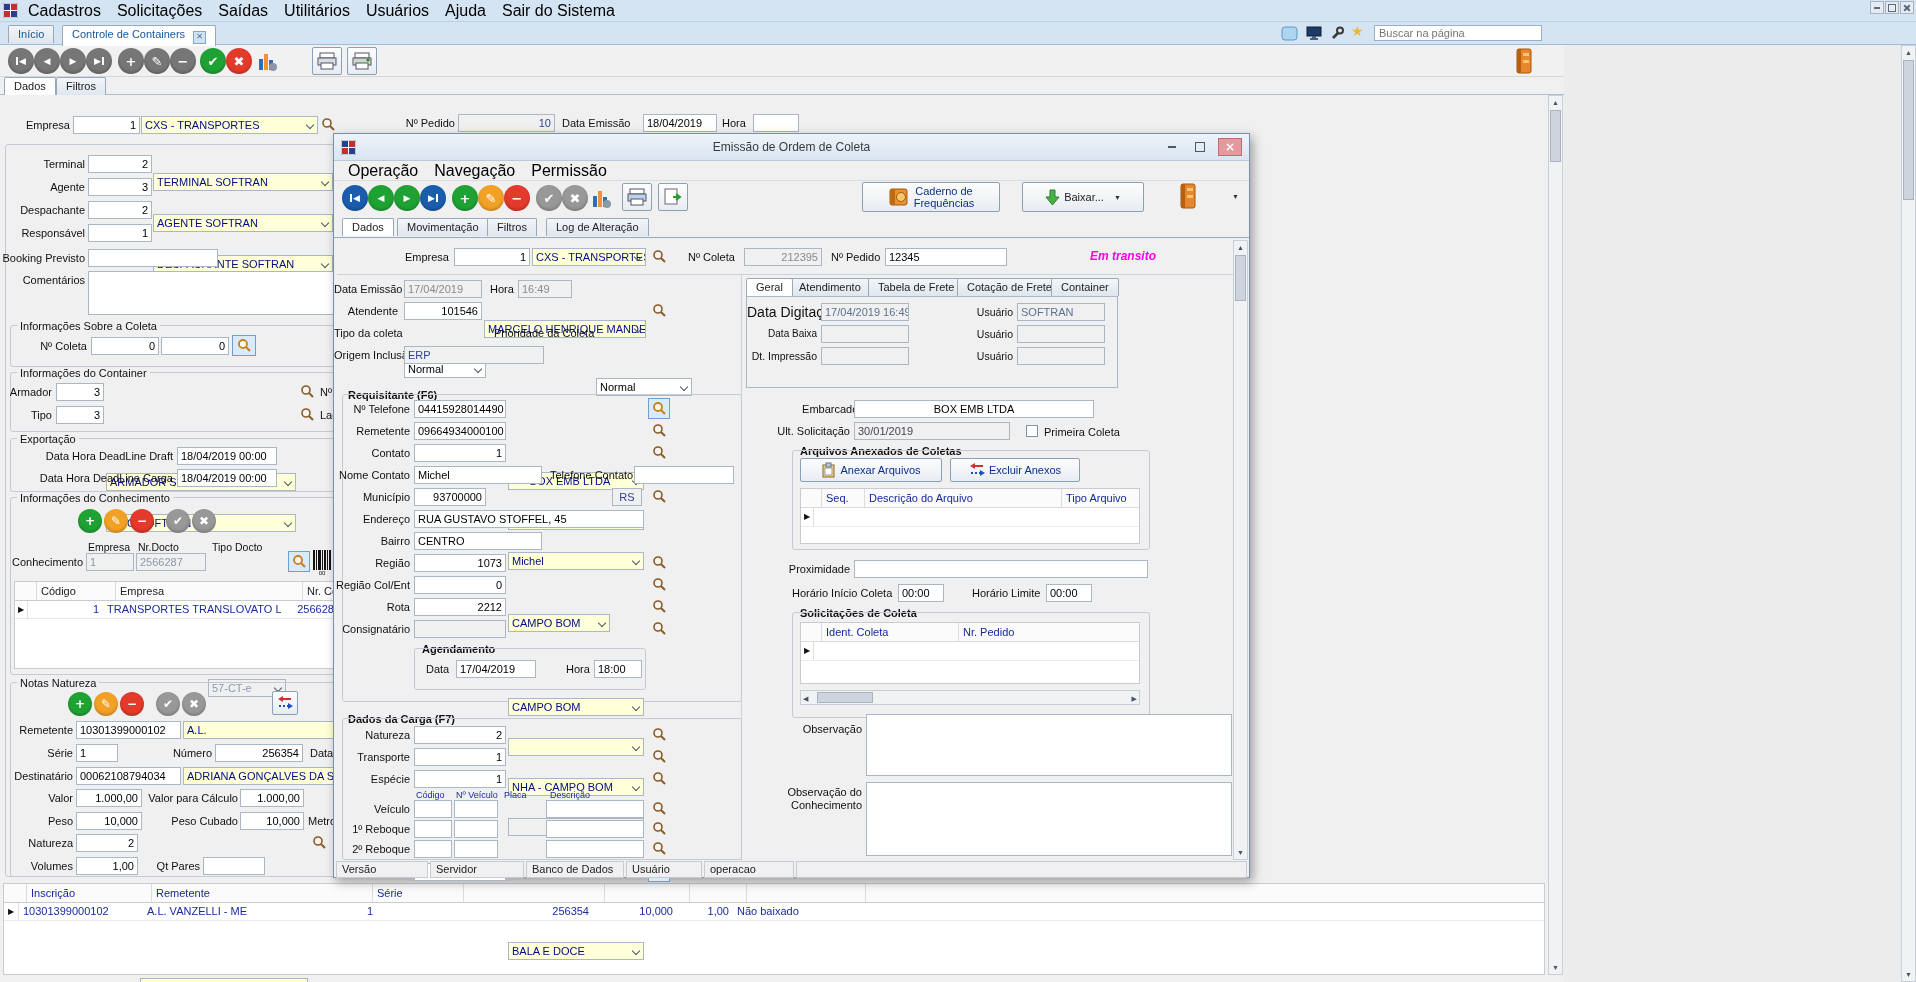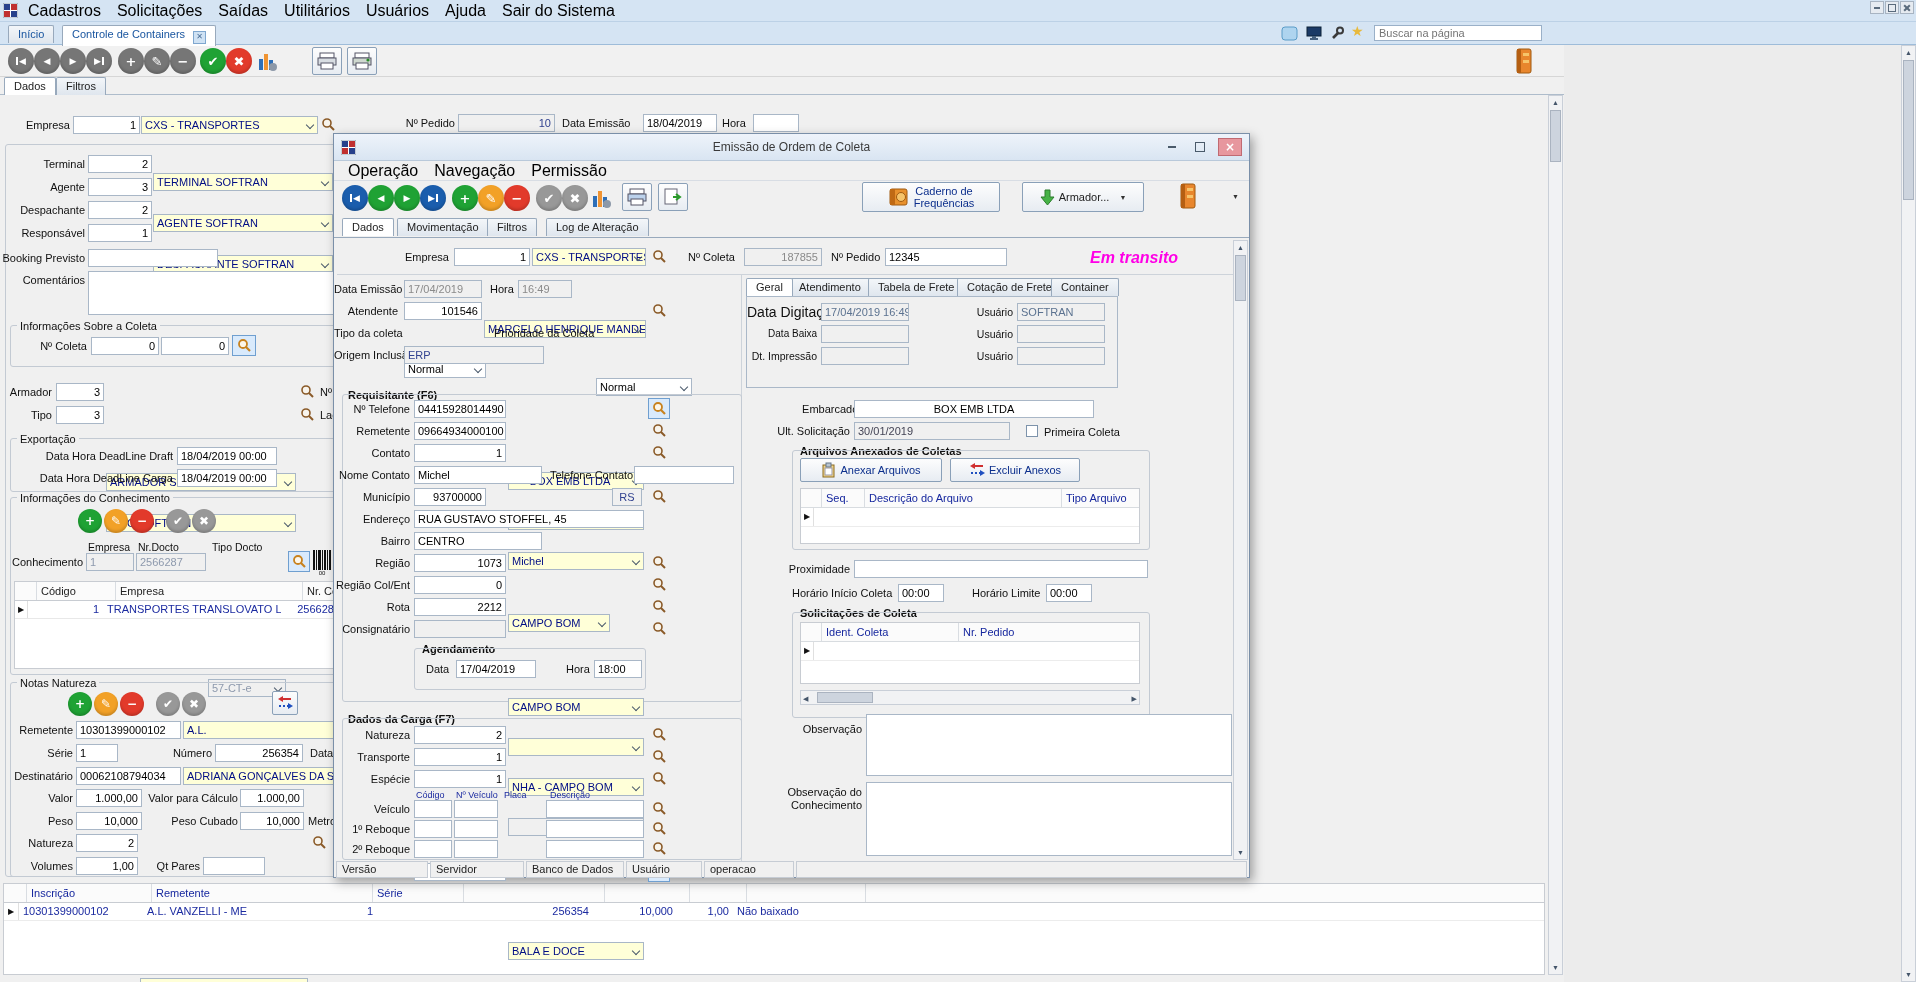--- a/index.html
+++ b/index.html
@@ -34,21 +34,21 @@
   .mk{font-size:8px;color:#111;text-align:center;line-height:17px;border-right:1px solid #e0e0e0}
   .ta{background:#fff;border:1px solid #a9b7c7}
   .sp{border:1px solid #c6ccd4;background:#f0f0f0;font-size:11px;line-height:15px;padding:0 5px;color:#222;white-space:nowrap;overflow:hidden}
   .sbt{background:#f1f2f4;border:1px solid #c9cfd8}
   .sth{background:#cdd4de;border:1px solid #aab3c0}
   .sar{font-size:7px;color:#44556a;text-align:center;line-height:13px}
   .mag{display:inline-flex;align-items:center;justify-content:center}
   .magb{border:1px solid #6f9fd0;background:#d9eafc}
   .mnu{font-size:16px;color:#000;padding:3px 8px;white-space:nowrap}
   .ckb{width:12px;height:12px;border:1px solid #7d93ab;background:#fff}
-  .em{color:#ff00e6;font-style:italic;font-weight:bold;font-size:16px}
+  .em{color:#ff00e6;font-style:italic;font-weight:bold;font-size:12px}
   .minilb{font-size:9px;color:#1b2aa0;white-space:nowrap}
   .wbtn{width:12px;height:11px;border:1px solid #a8b4c2;background:#e6ebf1;display:inline-flex;align-items:center;justify-content:center}
 </style>
 </head>
 <body>
 
 <div id="root">
 
   <div class="a" style="left:0;top:0;width:1916px;height:22px;background:#d5e4f3;border-bottom:1px solid #bcd1e6;display:flex;align-items:center">
     <span class="a" style="left:3px;top:3px"><svg width="15" height="15">
@@ -201,20 +201,23 @@
     <div class="a f tr" style="left:80px;top:11px;width:68px">0</div>
     <div class="a f tr" style="left:150px;top:11px;width:68px">0</div>
     <span class="a mag magb" style="left:221px;top:9px;width:24px;height:21px">
         <svg width="15" height="15">
           <circle cx="6" cy="6" r="4" fill="#fdf6e8" stroke="#c8821e" stroke-width="1.8"></circle>
           <line x1="9" y1="9" x2="13" y2="13" stroke="#c8821e" stroke-width="2.2"></line>
         </svg>
       </span>
   </div>
 
+  <div class="a grp" style="left:10px;top:372px;width:335px;height:60px">
+    <span class="gt" style="left:6px;top:-6px">Informações do Container</span>
+  </div>
   <div class="a lb lr" style="left:0;top:383px;width:52px">Armador</div>
   <div class="a f tr" style="left:56px;top:383px;width:48px">3</div>
   <div class="a f fy cmb" style="left:106px;top:383px;width:190px">ARMADOR SOFTRAN</div>
   <span class="a mag" style="left:300px;top:384px">
       <svg width="15" height="15">
         <circle cx="6" cy="6" r="4" fill="#f8f4ec" stroke="#8a5a28" stroke-width="1.6"></circle>
         <line x1="9" y1="9" x2="13" y2="13" stroke="#8a5a28" stroke-width="2"></line>
       </svg>
     </span>
   <div class="a lb" style="left:320px;top:383px">Nº C</div>
@@ -445,21 +448,21 @@
             <rect x="2" y="2" width="17" height="16" rx="2" fill="#e8912d" stroke="#a05a10"></rect>
             <rect x="2" y="2" width="5" height="16" fill="#c06a14"></rect>
             <circle cx="13" cy="10" r="4.5" fill="#f6c46a" stroke="#a05a10"></circle>
           </svg>
         <span style="text-align:center;line-height:12px"><span>Caderno de</span><br><span>Frequências</span></span>
       </span>
       <span class="a btn" style="left:688px;top:1px;width:122px;height:30px">
         <svg width="15" height="17">
             <path d="M5 1 h5 v7 h4 l-6.5 8 -6.5-8 h4 z" fill="#46b246" stroke="#2c7d2c"></path>
           </svg>
-        <span style="color:#222">Armador...</span>
+        <span style="color:#222">Baixar...</span>
         <span style="font-size:7px;color:#333;margin-left:6px">▼</span>
       </span>
       <span class="a" style="left:844px;top:2px"><svg width="20" height="26">
             <rect x="3" y="1" width="14" height="24" rx="2" fill="#e8862d" stroke="#a05a10"></rect>
             <rect x="3" y="1" width="4" height="24" fill="#b55f12"></rect>
             <rect x="9" y="5" width="6" height="3" fill="#f6c46a"></rect>
             <rect x="9" y="12" width="6" height="3" fill="#f6c46a"></rect>
           </svg></span>
       <span class="a" style="left:898px;top:12px;font-size:7px;color:#333">▼</span>
     </div>
@@ -476,21 +479,21 @@
       <div class="a lb lr" style="left:20px;top:10px;width:95px">Empresa</div>
       <div class="a f tr" style="left:120px;top:10px;width:76px">1</div>
       <div class="a f fy cmb" style="left:198px;top:10px;width:114px">CXS - TRANSPORTES</div>
       <span class="a mag" style="left:318px;top:11px">
           <svg width="15" height="15">
             <circle cx="6" cy="6" r="4" fill="#f8f4ec" stroke="#8a5a28" stroke-width="1.6"></circle>
             <line x1="9" y1="9" x2="13" y2="13" stroke="#8a5a28" stroke-width="2"></line>
           </svg>
         </span>
       <div class="a lb" style="left:354px;top:10px">Nº Coleta</div>
-      <div class="a f fg tr" style="left:410px;top:10px;width:78px">187855</div>
+      <div class="a f fg tr" style="left:410px;top:10px;width:78px">212395</div>
       <div class="a lb" style="left:497px;top:10px">Nº Pedido</div>
       <div class="a f" style="left:551px;top:10px;width:122px">12345</div>
       <div class="a em" style="left:756px;top:11px">Em transito</div>
       <div class="a" style="left:3px;top:36px;width:908px;height:0;border-top:1px solid #cdd3da"></div>
       <div class="a" style="left:3px;top:36px;width:405px;height:587px;border-right:1px solid #cdd3da"></div>
 
       <div class="a lb lr" style="left:0;top:42px;width:64px">Data Emissão</div>
       <div class="a f fg" style="left:70px;top:42px;width:78px">17/04/2019</div>
       <div class="a lb" style="left:156px;top:42px">Hora</div>
       <div class="a f fg" style="left:184px;top:42px;width:54px">16:49</div>

